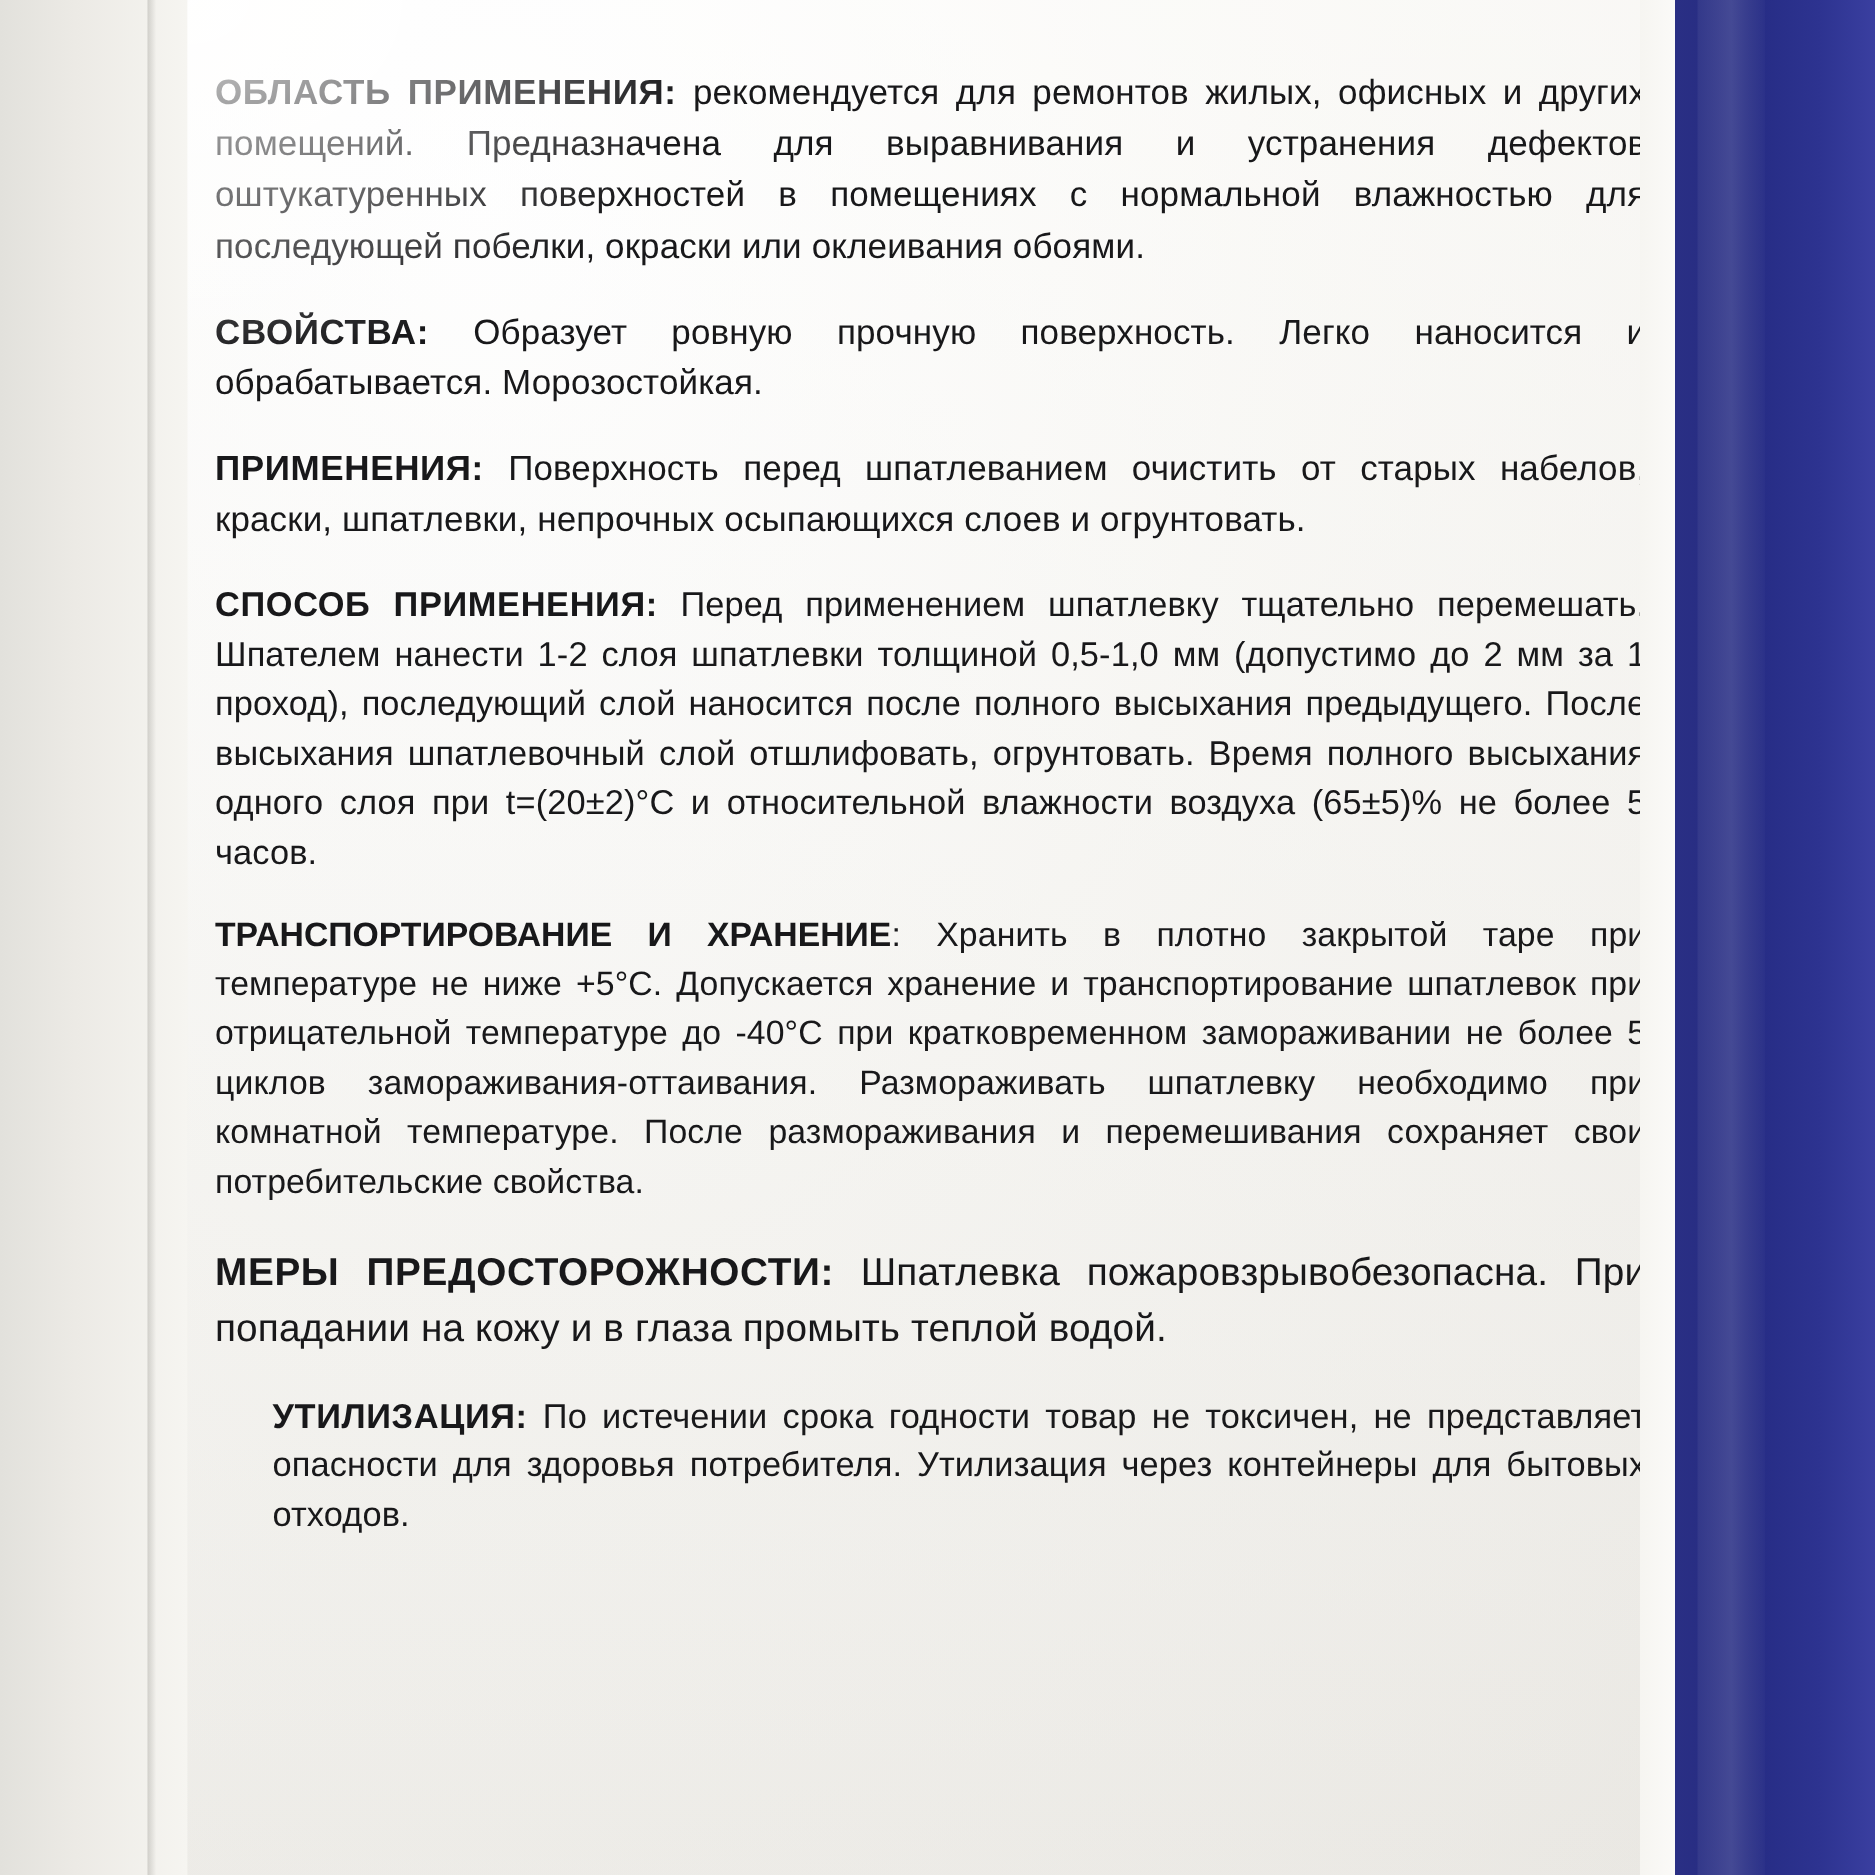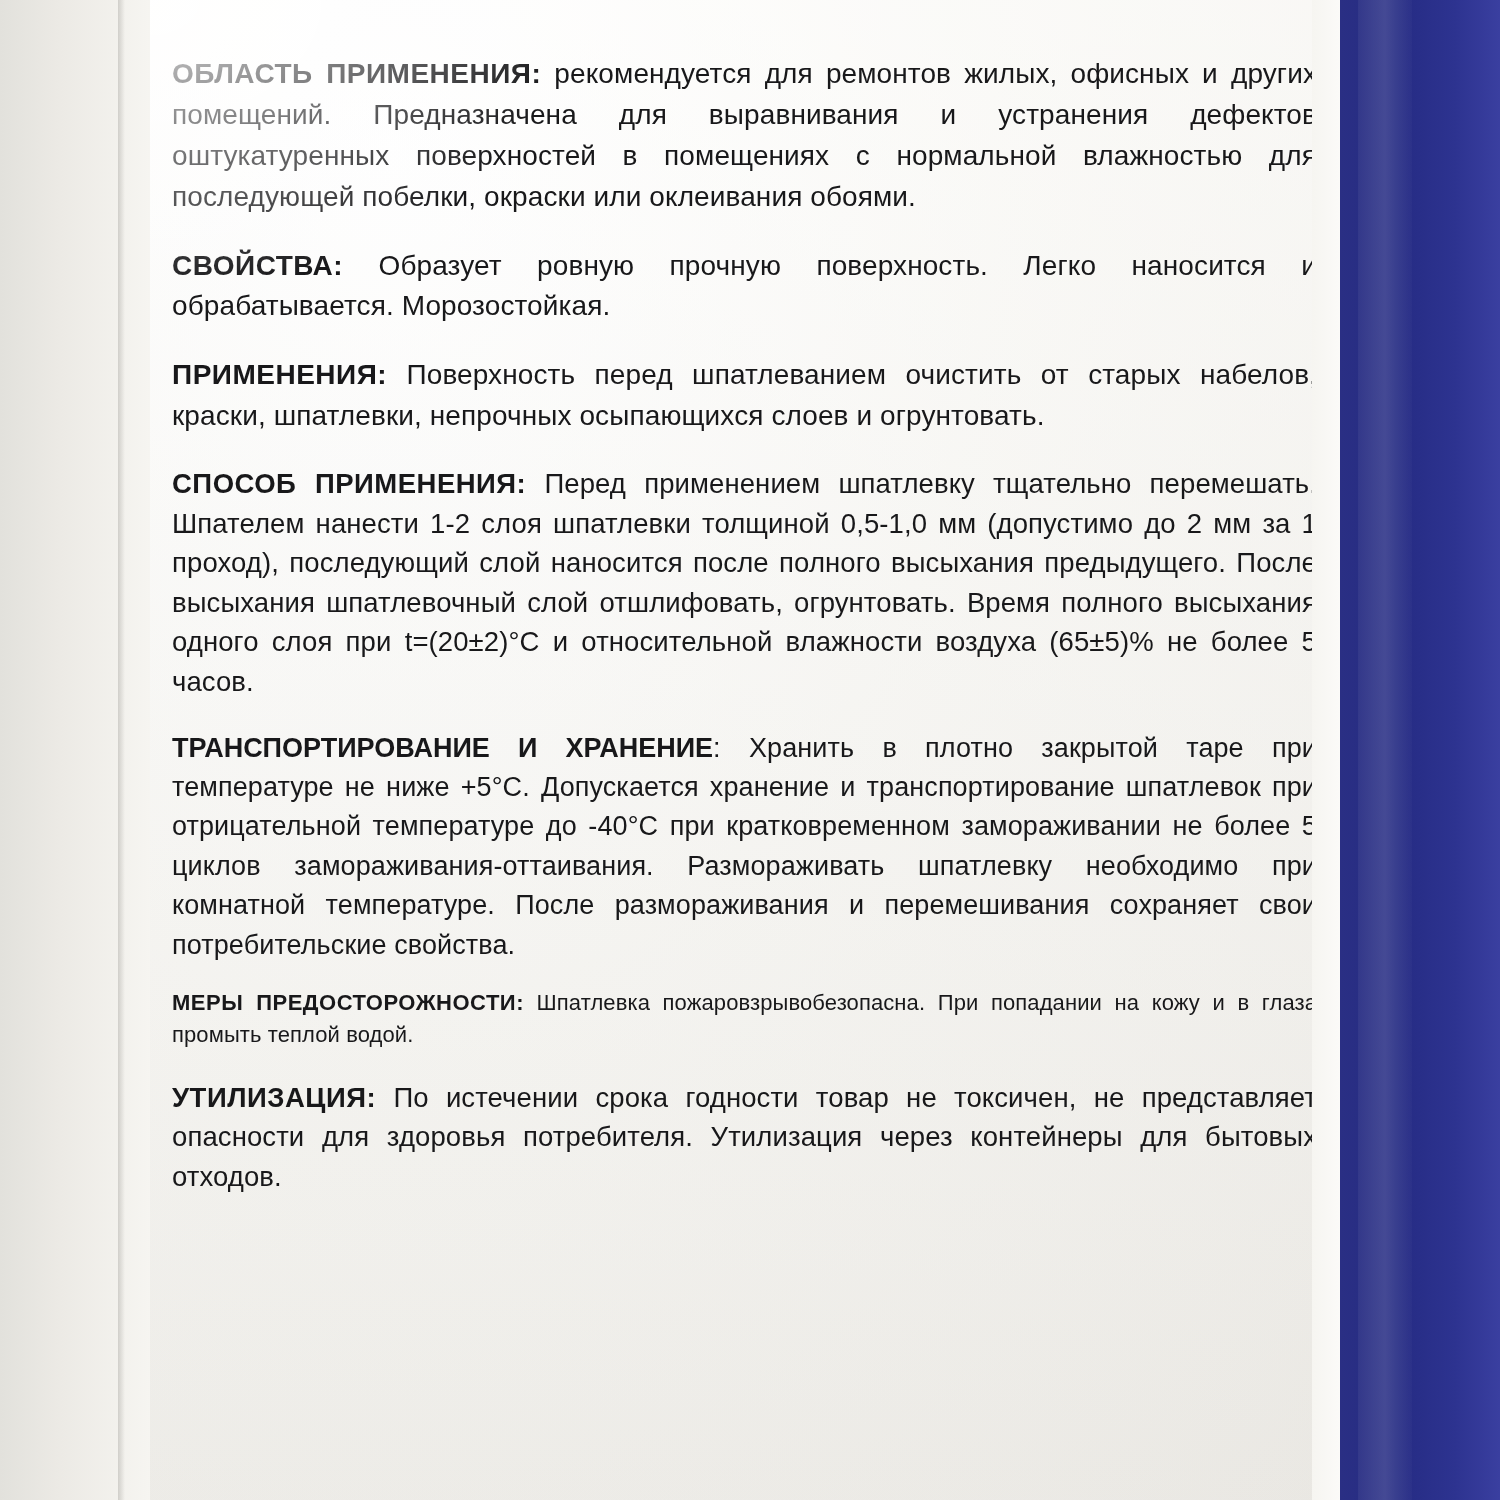--- a/index.html
+++ b/index.html
@@ -94,23 +94,23 @@
     font-weight: bold;
     letter-spacing: 0.5px;
   }
 
   
   .b-application { font-size: 28px; line-height: 1.46; }
   .b-properties  { font-size: 28px; line-height: 1.45; }
   .b-preparation { font-size: 28px; line-height: 1.46; }
   .b-usage       { font-size: 27.5px; line-height: 1.44; }
   .b-storage     { font-size: 27px;  line-height: 1.46; }
-  .b-safety      { font-size: 22px; line-height: 1.44; }
+  .b-safety      { font-size: 31px; line-height: 1.44; }
   .b-composition { font-size: 28px; line-height: 1.45; }
-  .b-disposal    { font-size: 27.5px; line-height: 1.44; }
+  .b-disposal    { font-size: 27.5px; line-height: 1.44; margin-left: 46px; }
 
   .b-storage .heading { letter-spacing: 0px; margin-top: 34px; }
 
   
   .glare {
     position: absolute;
     left: 0; top: 0;
     width: 420px; height: 300px;
     background: radial-gradient(ellipse at 0% 0%, rgba(255,255,255,0.85), rgba(255,255,255,0) 70%);
     pointer-events: none;

